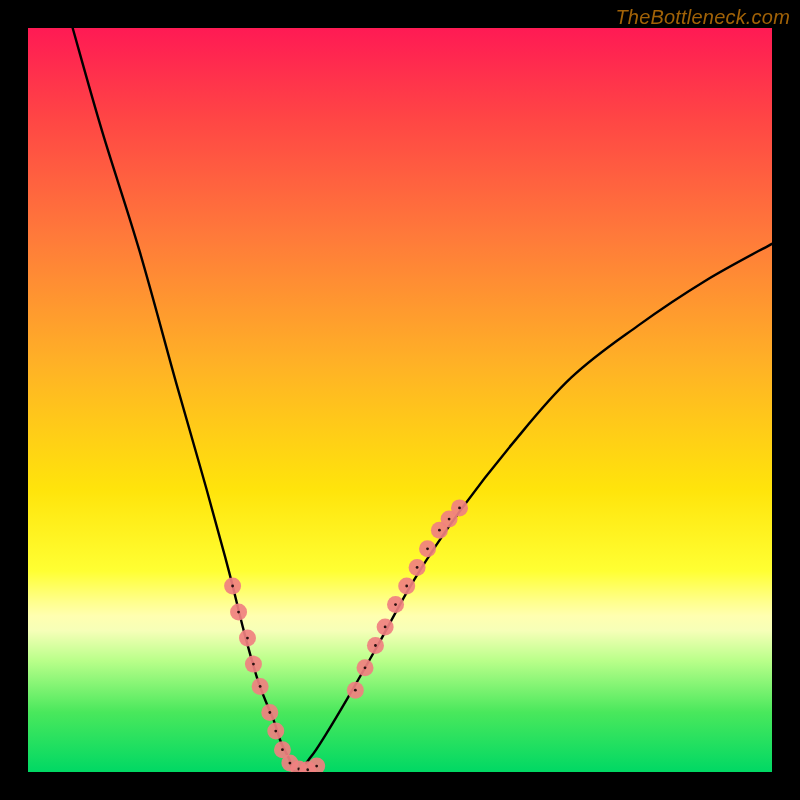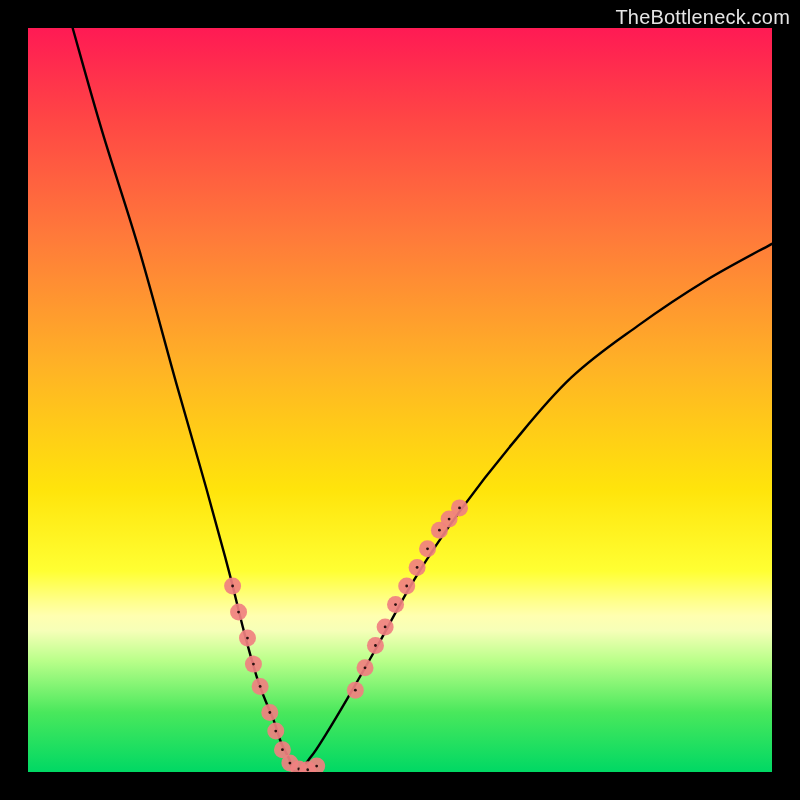--- a/index.html
+++ b/index.html
@@ -46,25 +46,26 @@
     position: absolute;
     left: 0; top: 0;
     width: 744px;
     height: 744px;
     pointer-events: none;
   }
   .watermark {
     position: absolute;
     top: 6px;
     right: 10px;
-    color: #e5e5e5;
+    color: #a16207;
     font-size: 20px;
     font-weight: 500;
     letter-spacing: 0.2px;
     user-select: none;
+    font-style: italic;
   }
 </style>
 </head>
 <body>
 
 <div class="frame">
   <div class="watermark">TheBottleneck.com</div>
 
   <div class="plot">
     <svg class="curve" viewBox="0 0 744 744" preserveAspectRatio="none">

